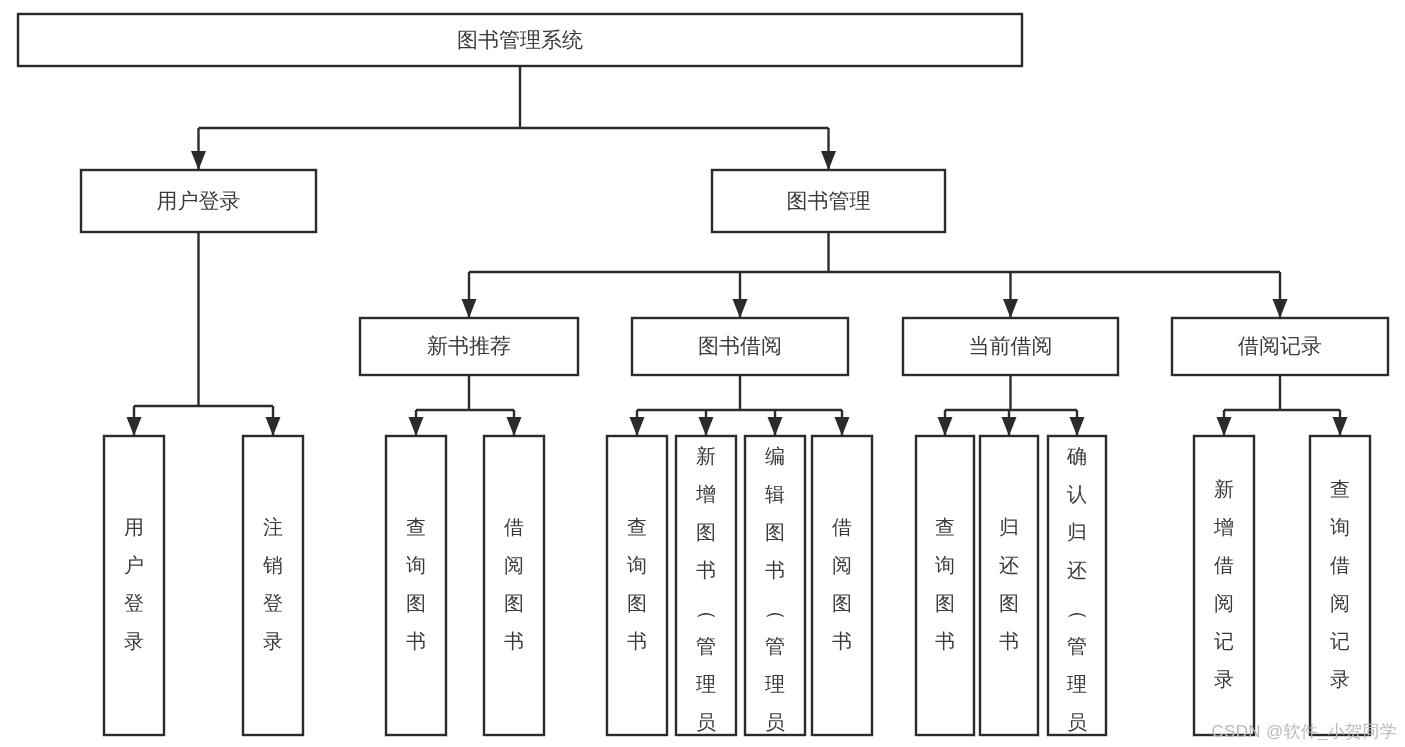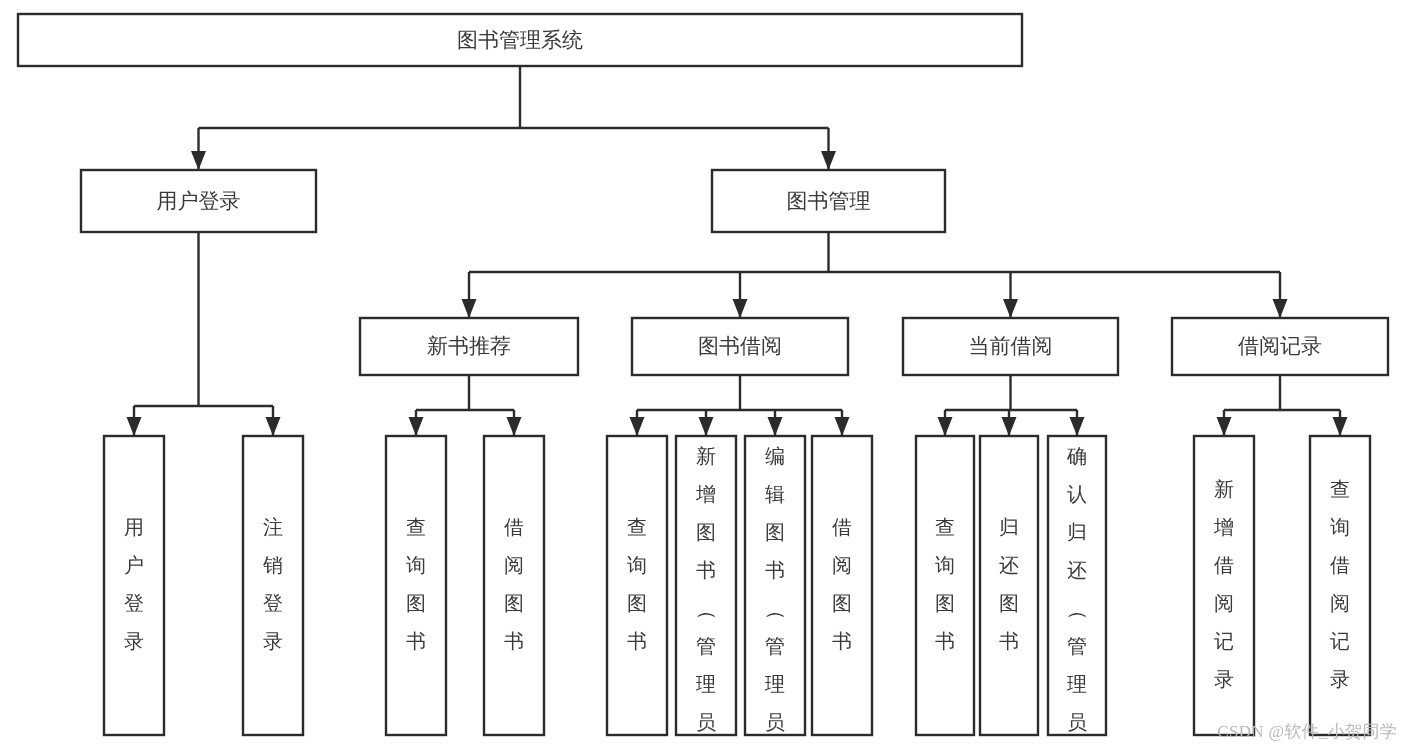--- a/index.html
+++ b/index.html
@@ -52,21 +52,21 @@
     font-family: "Liberation Sans", "DejaVu Sans", sans-serif;
     font-size: 20px;
     fill: #3a3a3a;
     text-anchor: middle;
     dominant-baseline: middle;
   }
   .watermark-text {
     position: absolute;
     right: 8px;
     bottom: 4px;
-    font-family: Liberation Serif, serif;
+    font-family: Liberation Sans, sans-serif;
     font-size: 17px;
     color: #b9b9b9;
     white-space: nowrap;
     letter-spacing: 0.3px;
     user-select: none;
   }
 </style>
 </head>
 <body>
 

